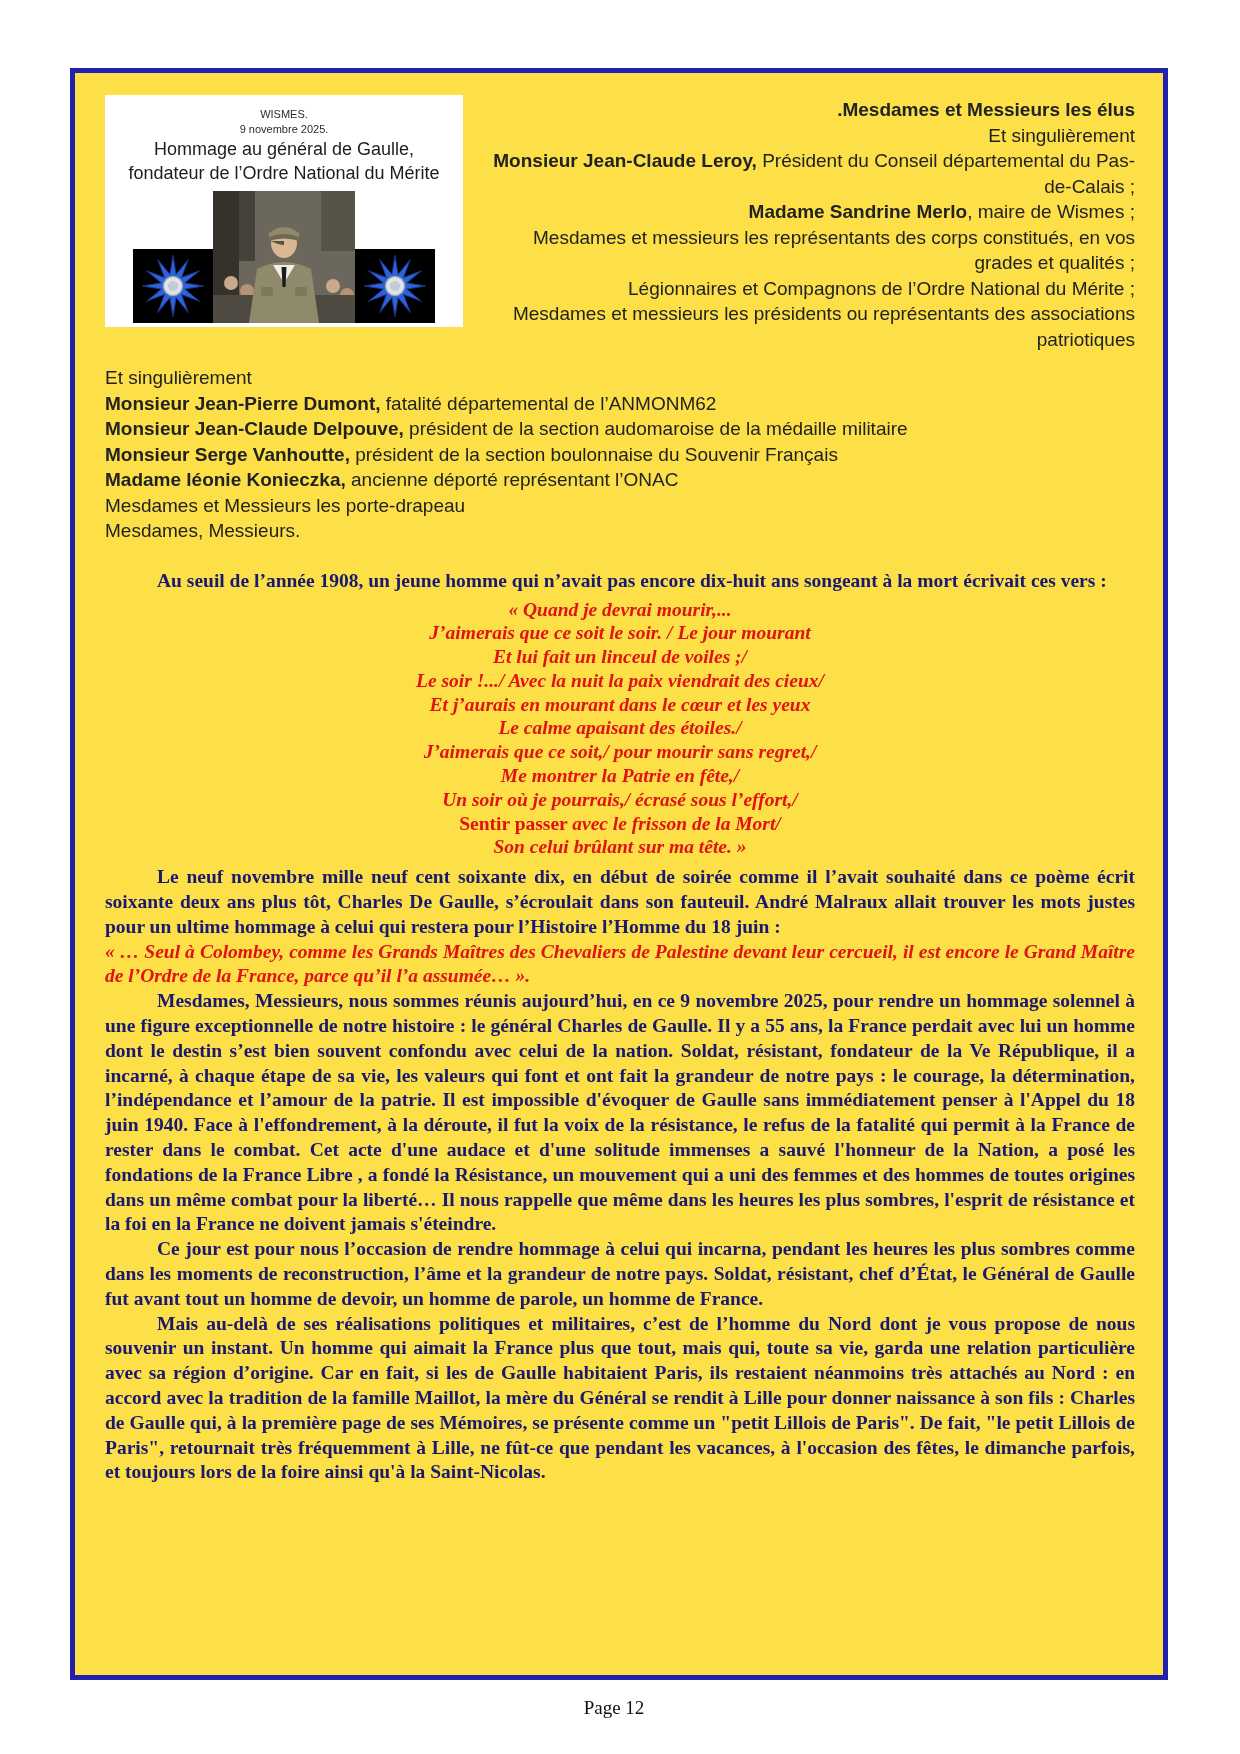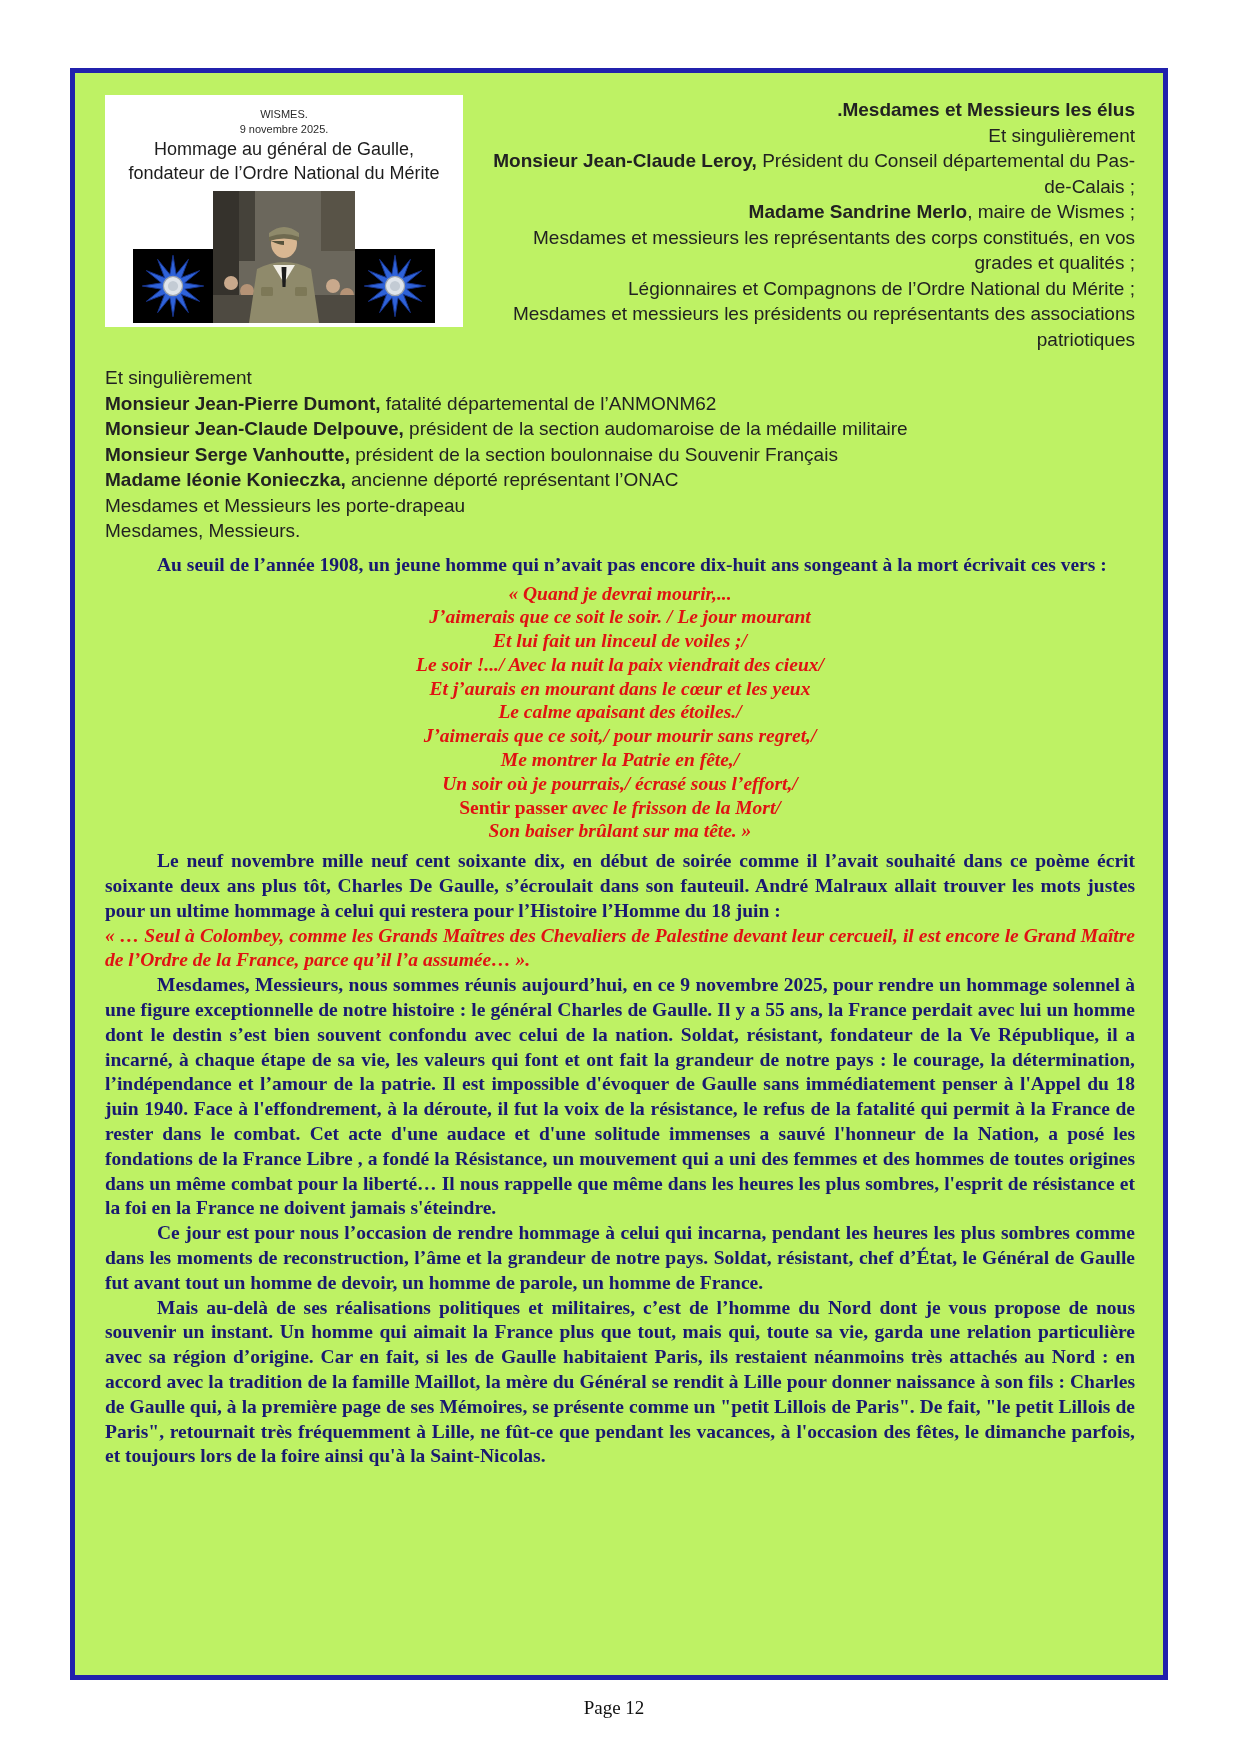--- a/index.html
+++ b/index.html
@@ -2,21 +2,21 @@
 <html><head>
 <meta charset="utf-8">
 <style>
   html,body{margin:0;padding:0;}
   body{
     width:1240px;height:1754px;background:#ffffff;position:relative;
     font-family:"Liberation Sans",sans-serif;
   }
   .frame{
     position:absolute;left:70px;top:68px;width:1098px;height:1612px;
-    background:#bef264;border:5px solid #2121ad;box-sizing:border-box;
+    background:#fde047;border:5px solid #2121ad;box-sizing:border-box;
     padding:22px 28px 0 30px;overflow:hidden;
   }
   .top-row{display:flex;}
   .header-image{
     width:358px;height:232px;background:#ffffff;flex:0 0 auto;
     padding:12px 6px 0;box-sizing:border-box;
   }
   .cap-sm{font-size:11px;line-height:15px;text-align:center;color:#2b2b2b;}
   .cap-lg{font-size:18px;line-height:24px;text-align:center;color:#1d1d1d;}
   .photo-row{display:flex;justify-content:center;align-items:flex-end;margin-top:6px;height:132px;}
@@ -24,21 +24,21 @@
   .medal-panel svg{width:64px;height:64px;display:block;}
   .photo{width:142px;height:132px;flex:0 0 auto;}
   .photo svg{display:block;width:142px;height:132px;}
   .sal-right{margin-left:12px;padding-top:2px;font-size:19px;line-height:25.5px;color:#222;width:660px;text-align:right;}
   .sal-left{margin-top:13px;font-size:19px;line-height:25.5px;color:#222;}
   .sal-line .b{font-weight:bold;}
   .para{
     font-family:"Liberation Serif",serif;font-weight:bold;color:#191970;
     font-size:19.5px;line-height:24.8px;text-align:justify;
   }
-  .intro{margin-top:8px;line-height:26px;}
+  .intro{margin-top:24px;line-height:26px;}
   .indent{text-indent:52px;}
   .poem{
     margin-top:4px;margin-bottom:6px;text-align:center;color:#e01212;
     font-family:"Liberation Serif",serif;font-weight:bold;font-style:italic;
     font-size:19.5px;line-height:23.8px;
   }
   .poem .roman{font-style:normal;}
   .red-quote{color:#e01212;font-style:italic;text-indent:0;}
   .footer{
     position:absolute;left:0;right:12px;top:1697px;text-align:center;
@@ -123,21 +123,21 @@
         <div class="poem-line"><span>« Quand je devrai mourir,...</span></div>
         <div class="poem-line"><span>J’aimerais que ce soit le soir. / Le jour mourant</span></div>
         <div class="poem-line"><span>Et lui fait un linceul de voiles ;/</span></div>
         <div class="poem-line"><span>Le soir !.../ Avec la nuit la paix viendrait des cieux/</span></div>
         <div class="poem-line"><span>Et j’aurais en mourant dans le cœur et les yeux</span></div>
         <div class="poem-line"><span>Le calme apaisant des étoiles./</span></div>
         <div class="poem-line"><span>J’aimerais que ce soit,/ pour mourir sans regret,/</span></div>
         <div class="poem-line"><span>Me montrer la Patrie en fête,/</span></div>
         <div class="poem-line"><span>Un soir où je pourrais,/ écrasé sous l’effort,/</span></div>
         <div class="poem-line"><span class="roman">Sentir passer </span><span>avec le frisson de la Mort/</span></div>
-        <div class="poem-line"><span>Son baiser brûlant sur ma tête. »</span></div>
+        <div class="poem-line"><span>Son celui brûlant sur ma tête. »</span></div>
       </div>
 
     <div id="body-paragraphs">
         <div class="para indent">Le neuf novembre mille neuf cent soixante dix,  en début de soirée comme il l’avait souhaité dans ce poème écrit soixante deux ans plus tôt, Charles De Gaulle, s’écroulait dans son fauteuil. André Malraux allait trouver les mots justes pour un ultime hommage à celui qui restera pour l’Histoire l’Homme du 18 juin :</div>
         <div class="para red-quote">« … Seul à Colombey, comme les Grands Maîtres des Chevaliers de Palestine devant leur cercueil, il est encore le Grand Maître de l’Ordre de la France, parce qu’il l’a assumée… ».</div>
         <div class="para indent">Mesdames, Messieurs, nous sommes réunis aujourd’hui, en ce 9 novembre 2025, pour rendre un hommage solennel à une figure exceptionnelle de notre histoire : le général Charles de Gaulle. Il y a 55 ans, la France perdait avec lui un homme dont le destin s’est bien souvent confondu avec celui de la nation. Soldat, résistant, fondateur de la Ve République, il a incarné, à chaque étape de sa vie, les valeurs qui font et ont fait la grandeur de notre pays : le courage, la détermination, l’indépendance et l’amour de la patrie.  Il est impossible d'évoquer de Gaulle sans immédiatement penser à l'Appel du 18 juin 1940. Face à l'effondrement, à la déroute, il fut la voix de la résistance, le refus de la fatalité qui permit à la France de rester dans le combat. Cet acte d'une audace et d'une solitude immenses a sauvé l'honneur de la Nation, a posé les fondations de la France Libre , a fondé la Résistance, un mouvement qui a uni des femmes et des hommes de toutes origines dans un même combat pour la liberté… Il nous rappelle que même dans les heures les plus sombres, l'esprit de résistance et la foi en la France ne doivent jamais s'éteindre.</div>
         <div class="para indent">Ce jour est pour nous l’occasion de rendre hommage à celui qui incarna, pendant les heures les plus sombres comme dans les moments de reconstruction, l’âme et la grandeur de notre pays. Soldat, résistant, chef d’État, le Général de Gaulle fut avant tout un homme de devoir, un homme de parole, un homme de France.</div>
         <div class="para indent">Mais au-delà de ses réalisations politiques et militaires, c’est de l’homme du Nord dont je vous propose de nous souvenir un instant. Un homme qui aimait la France plus que tout, mais qui, toute sa vie, garda une relation particulière avec sa région d’origine. Car en fait, si les de Gaulle habitaient Paris, ils restaient néanmoins très attachés au Nord : en accord avec la tradition de la famille Maillot, la mère du Général se rendit à Lille pour donner naissance à son fils : Charles de Gaulle qui, à la première page de ses Mémoires, se présente comme un "petit Lillois de Paris". De fait, "le petit Lillois de Paris", retournait très fréquemment à Lille, ne fût-ce que pendant les vacances, à l'occasion des fêtes, le dimanche parfois, et toujours lors de la foire ainsi qu'à la Saint-Nicolas.</div>
       </div>
 

